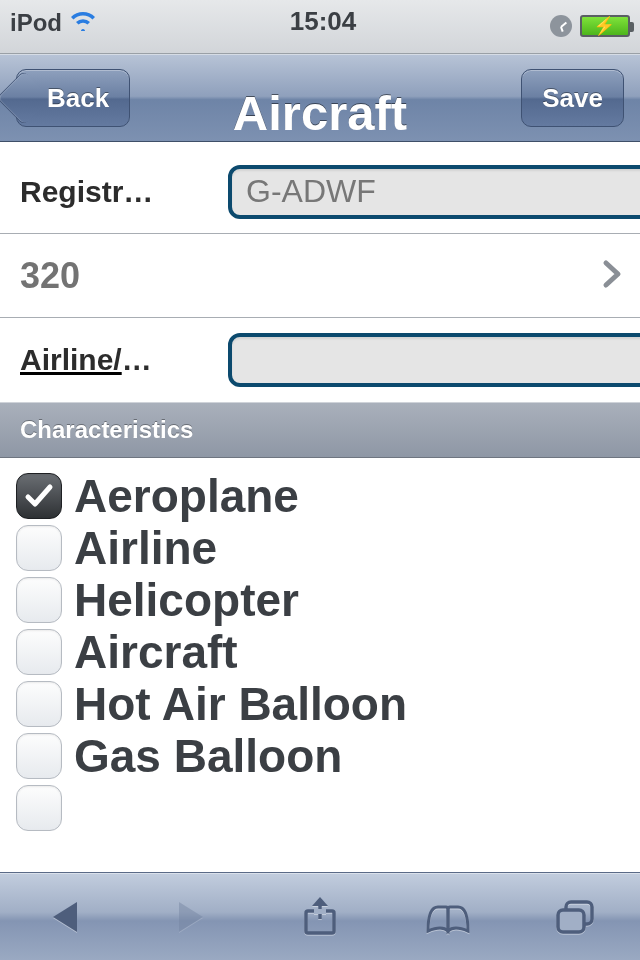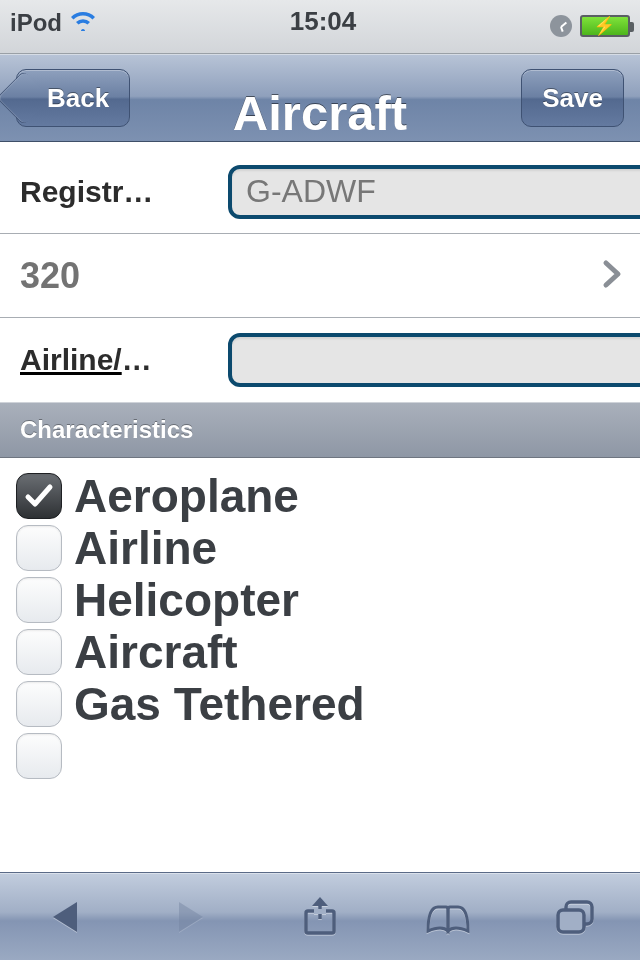--- a/index.html
+++ b/index.html
@@ -182,21 +182,25 @@
       <div class="check-item">
         <div class="checkbox"></div>
         <div class="check-label">Helicopter</div>
       </div>
       <div class="check-item">
         <div class="checkbox"></div>
         <div class="check-label">Aircraft</div>
       </div>
       <div class="check-item">
         <div class="checkbox"></div>
-        <div class="check-label">Gas Tethered</div>
+        <div class="check-label">Hot Air Balloon</div>
+      </div>
+      <div class="check-item">
+        <div class="checkbox"></div>
+        <div class="check-label">Gas Balloon</div>
       </div>
       <div class="check-item">
         <div class="checkbox"></div>
       </div>
     </div>
 
 </div>
 
 <div class="toolbar">
   <div class="tool-btn">

